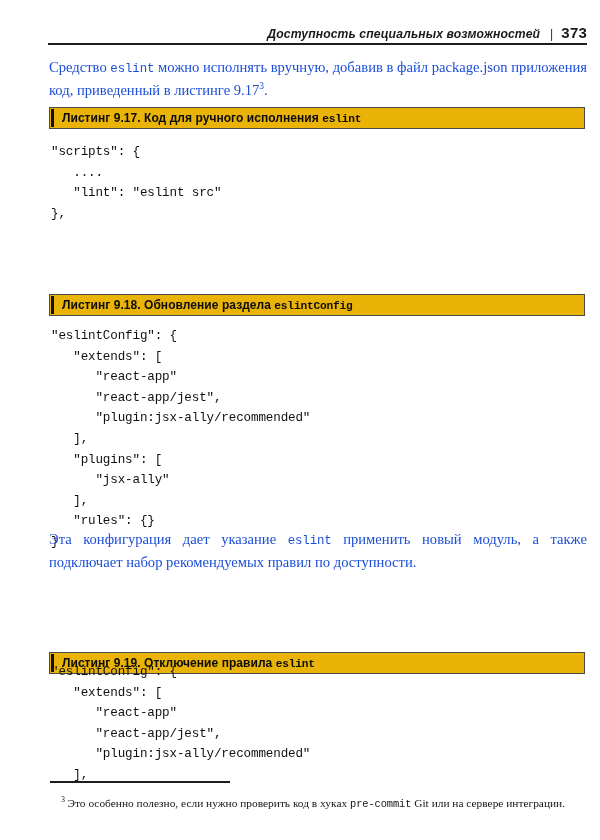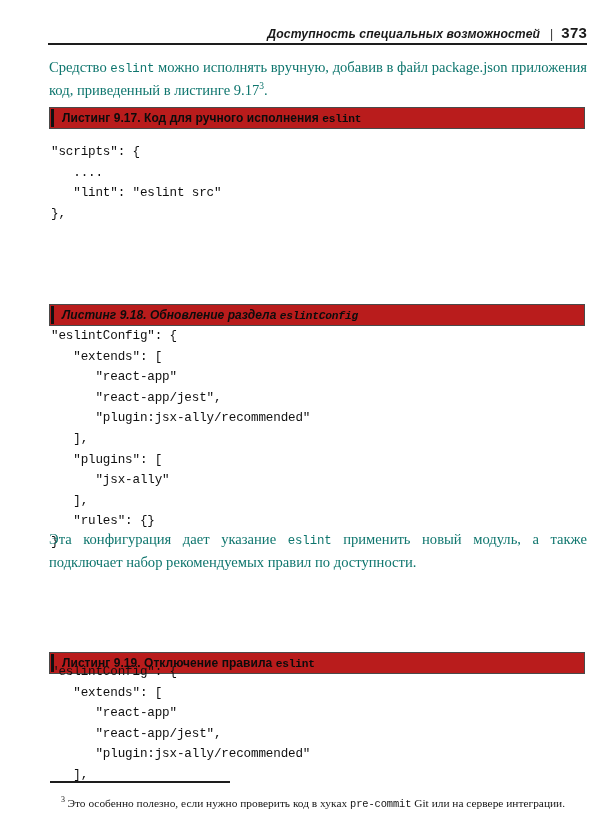--- a/index.html
+++ b/index.html
@@ -59,21 +59,21 @@
 
   
   .para {
     position: absolute;
     left: 34px;
     width: 538px;
     font-size: 14.6px;
     line-height: 21px;
     text-align: justify;
     text-justify: inter-word;
-    color: #0f766e;
+    color: #1d4ed8;
     hyphens: manual;
   }
   .para .mono {
     font-family: "Liberation Mono", monospace;
     font-size: 12.4px;
     letter-spacing: -.1px;
   }
   .para sup {
     font-size: 9.5px;
     vertical-align: super;
@@ -81,21 +81,21 @@
   }
 
   
   .caption-box {
     position: absolute;
     left: 34px;
     width: 536px;
     height: 22px;
     box-sizing: border-box;
     border: 1px solid #4a4a4a;
-    background: #b91c1c;
+    background: #eab308;
     display: flex;
     align-items: center;
   }
   .caption-box::before {
     content: "";
     position: absolute;
     left: 1px;
     top: 1px;
     bottom: 1px;
     width: 3px;
@@ -177,21 +177,21 @@
 
   <div class="caption-box" style="top:107px;">
     <span class="caption-text">Листинг 9.17. Код для ручного исполнения <span class="mono">eslint</span></span>
   </div>
   <div class="code" style="top:142px;">"scripts": {
    ....
    "lint": "eslint src"
 },</div>
 
 
-  <div class="caption-box" style="top:304px;font-style:italic;">
+  <div class="caption-box" style="top:294px;">
     <span class="caption-text">Листинг 9.18. Обновление раздела <span class="mono">eslintConfig</span></span>
   </div>
   <div class="code" style="top:326px;">"eslintConfig": {
    "extends": [
       "react-app"
       "react-app/jest",
       "plugin:jsx-ally/recommended"
    ],
    "plugins": [
       "jsx-ally"

